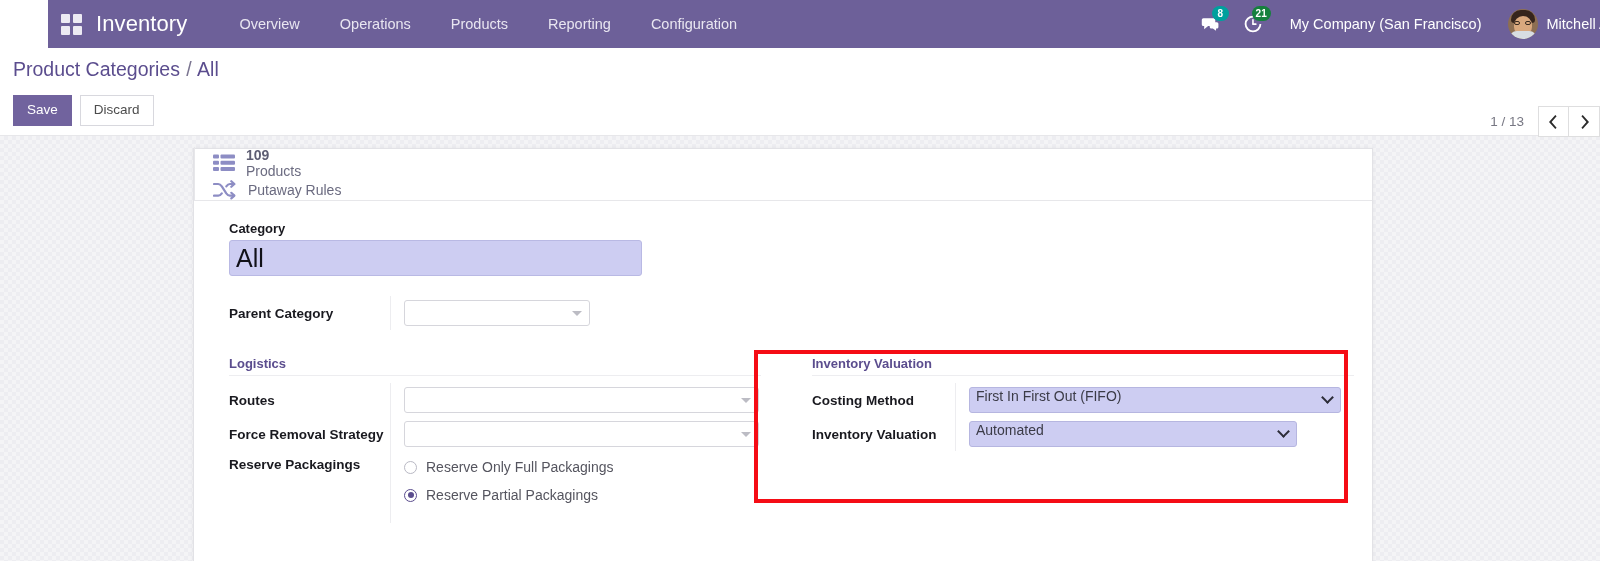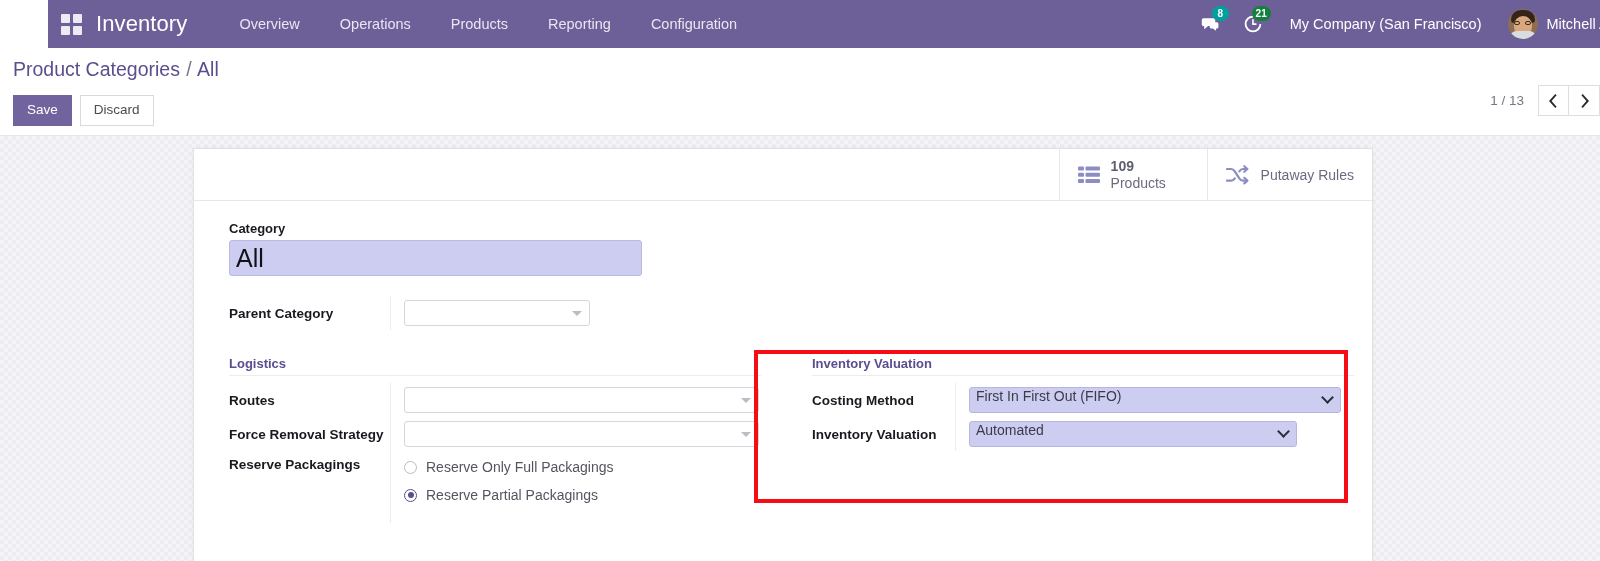--- a/index.html
+++ b/index.html
@@ -115,21 +115,21 @@
   .btn-row { position: absolute; left: 13px; top: 95px; display: flex; gap: 8px; z-index: 5; }
   .btn {
     font-size: 13.5px; padding: 6px 13px 7px;
     border-radius: 0; cursor: pointer;
     line-height: 1.2; white-space: nowrap;
   }
   .btn-save { background: #71639e; color: #ffffff; border: 1px solid #71639e; }
   .btn-discard { background: #ffffff; color: #4c4c4c; border: 1px solid #d8d8de; }
 
   .pager {
-    position: absolute; right: 0px; top: 85px;
+    position: absolute; right: 0px; top: 106px;
     display: flex; align-items: center; z-index: 5;
   }
   .pager-count { font-size: 13.5px; color: #777783; margin-right: 14px; white-space: nowrap; }
   .pager-btn {
     width: 31px; height: 31px; background: #ffffff;
     border: 1px solid #dededf;
     display: flex; align-items: center; justify-content: center;
     cursor: pointer; color: #2b2b2b; font-size: 16px;
   }
   .pager-btn + .pager-btn { border-left: none; }
@@ -142,21 +142,21 @@
     background: #ffffff;
     border: 1px solid #e2e2e6;
     border-bottom: none;
     box-shadow: 0 0 4px rgba(0,0,0,.05);
     z-index: 3;
   }
 
   
   .stat-bar {
     display: flex; justify-content: flex-end;
-    height: 52px; border-bottom: 1px solid #e7e7ea;
+    height: 52px; border-bottom: 1px solid #e7e7ea; flex-direction: column;
   }
   .stat-btn {
     display: flex; align-items: center;
     padding: 0 18px; cursor: pointer;
     border-left: 1px solid #e7e7ea;
     min-width: 148px;
   }
   .stat-btn .stat-ico { margin-right: 11px; display: flex; align-items: center; }
   .stat-txt { display: flex; flex-direction: column; line-height: 1.18; }
   .stat-val { font-size: 14px; font-weight: 700; color: #5e5e73; }

